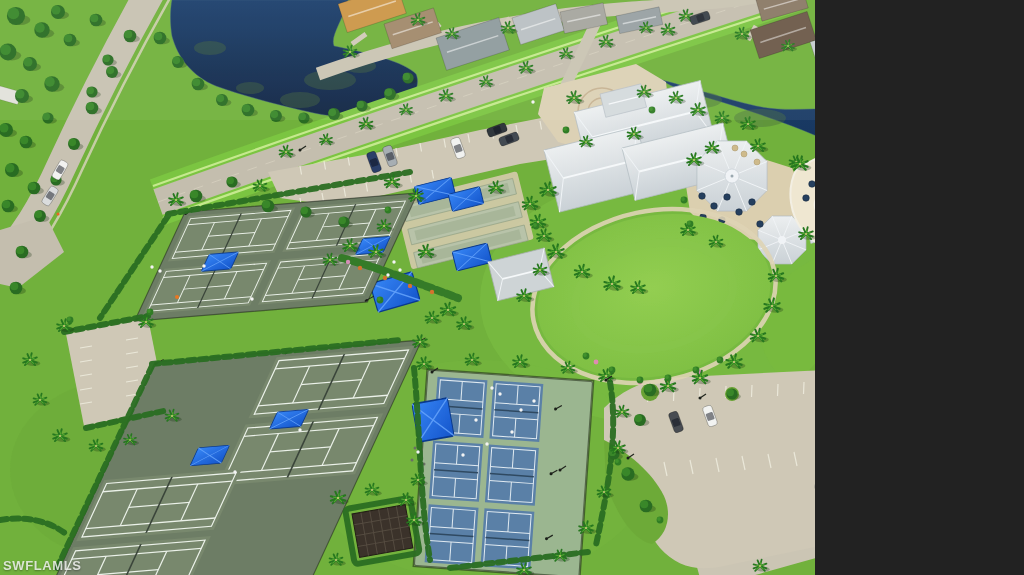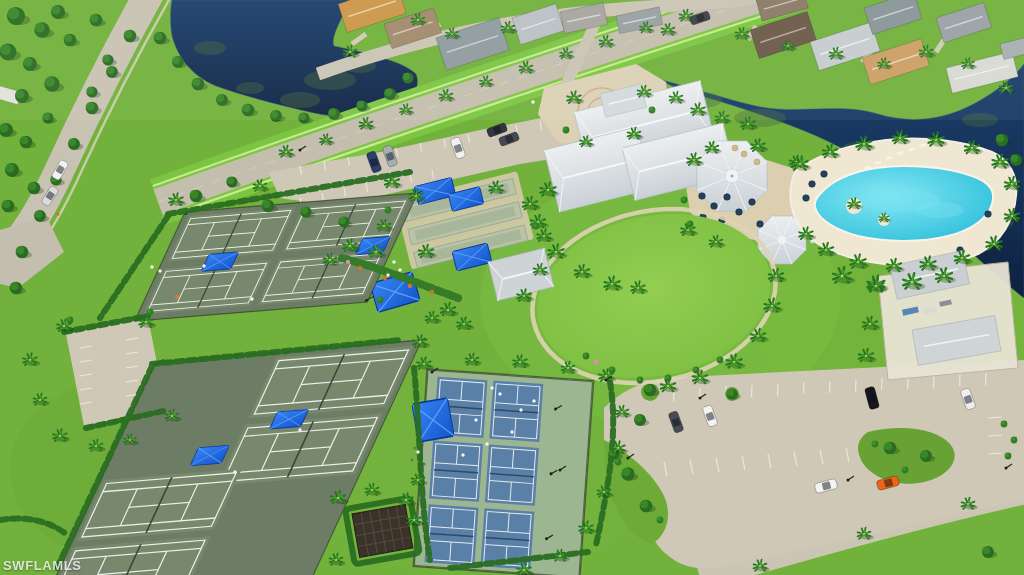--- a/index.html
+++ b/index.html
@@ -1,17 +1,17 @@
 <!DOCTYPE html>
 <html><head>
 <meta charset="utf-8">
 <style>
   html,body{margin:0;padding:0;background:#222;}
   .stage{
-    position:relative;width:1024px;height:575px;overflow:hidden;
+    position:relative;width:815px;height:575px;overflow:hidden;
     background:#15803d;font-family:"Liberation Sans",sans-serif;
     box-shadow:inset 0 0 70px rgba(15,35,8,.28);
   }
   .stage svg{display:block;filter:saturate(1.08) contrast(1.02);}
   .watermark{
     position:absolute;left:3px;bottom:2px;z-index:5;
     color:rgba(248,248,246,.82);font-size:13px;font-weight:700;
     letter-spacing:.6px;text-shadow:0 1px 2px rgba(0,0,0,.35);
     user-select:none;
   }

